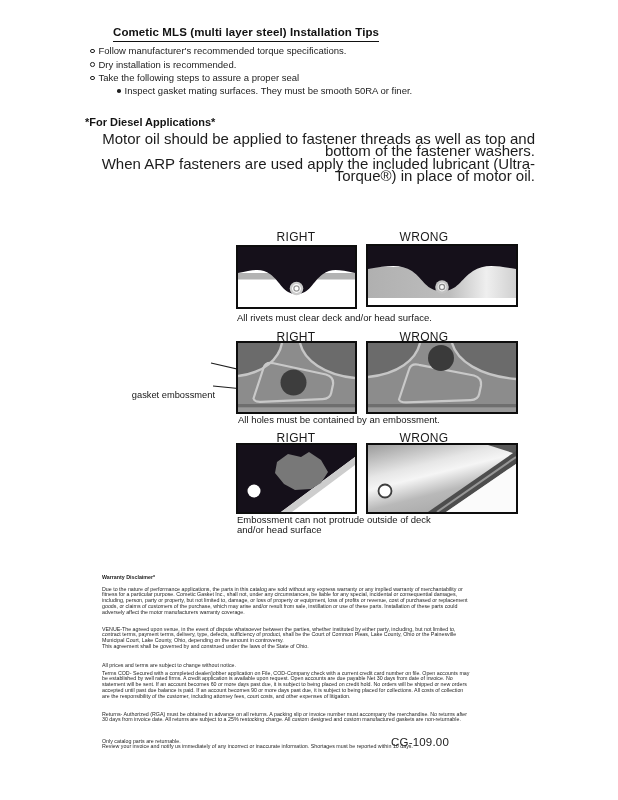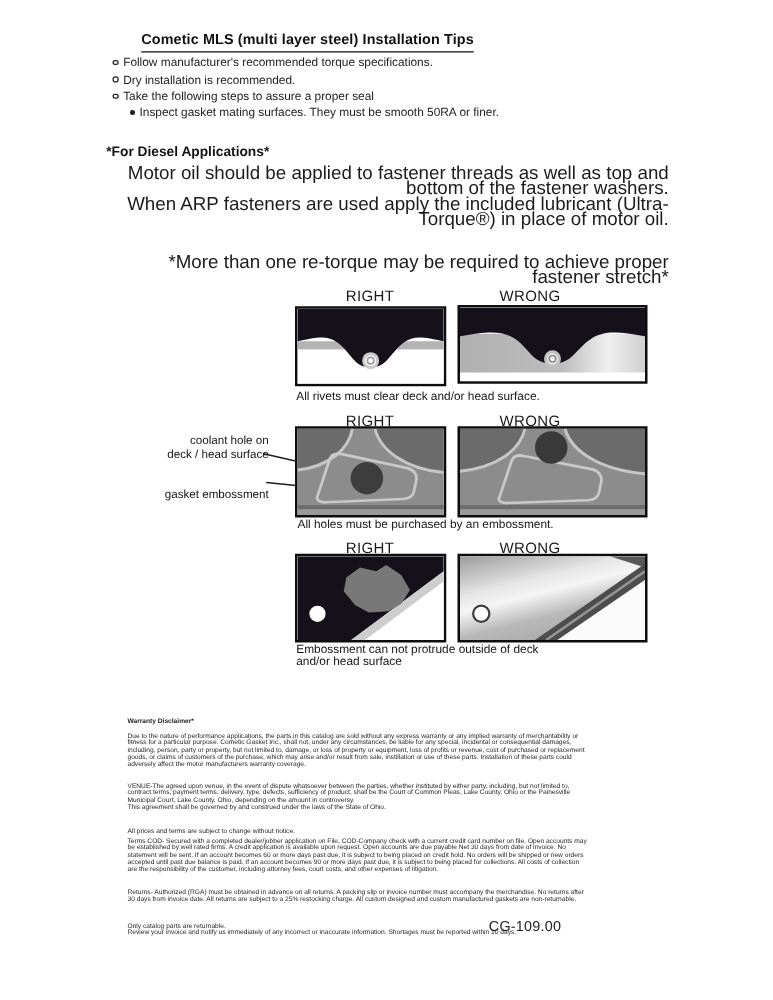--- a/index.html
+++ b/index.html
@@ -39,28 +39,27 @@
 
   <div class="abs bullet" style="left:90px; top:45px;">
     <span class="ring"></span><span>Follow manufacturer's recommended torque specifications.</span>
   </div>
   <div class="abs bullet" style="left:90px; top:58.5px;">
     <span class="ring"></span><span>Dry installation is recommended.</span>
   </div>
   <div class="abs bullet" style="left:90px; top:72px;">
     <span class="ring"></span><span>Take the following steps to assure a proper seal</span>
   </div>
-  <div class="abs bullet" style="left:104px; top:84.5px;">
+  <div class="abs bullet" style="left:117px; top:84.5px;">
     <span class="dot"></span><span>Inspect gasket mating surfaces.  They must be smooth 50RA or finer.</span>
   </div>
 
   <div class="abs h2" style="left:85px; top:116px;">*For Diesel Applications*</div>
   <div class="abs para" style="left:85px; top:133px;">Motor oil should be applied to fastener threads as well as top and bottom of the fastener washers.
 When ARP fasteners are used apply the included lubricant (Ultra-Torque®) in place of motor oil.</div>
-  <div class="abs para" style="left:85px; top:204px;">*More than one re-torque may be required to achieve proper fastener stretch*</div>
 
   <div class="abs dlabel" style="left:262px; top:230px;">RIGHT</div>
   <div class="abs dlabel" style="left:390px; top:230px;">WRONG</div>
 
   <div class="abs panel" style="left:236px; top:245px; width:121px; height:64px;">
     <svg viewBox="0 0 117 60" preserveAspectRatio="none">
       <rect width="117" height="60" fill="#ffffff"></rect>
       <rect y="26" width="117" height="6.5" fill="#b3b3b3"></rect>
       <path d="M0,0 H117 V26 C101,22.5 93,21 85,27 C74,35 72,47 58.5,47 C45,47 43,35 32,27 C24,21 16,22.5 0,26 Z" fill="#15101a"></path>
       <g>
@@ -90,22 +89,20 @@
         <circle cx="74" cy="41" r="2.6" fill="#f8f8f8" stroke="#8a8a8a" stroke-width="1.3"></circle>
       </g>
     </svg>
   </div>
 
   <div class="abs caption" style="left:237px; top:313px;">All rivets must clear deck and/or head surface.</div>
 
   <div class="abs dlabel" style="left:262px; top:329.5px;">RIGHT</div>
   <div class="abs dlabel" style="left:390px; top:329.5px;">WRONG</div>
 
-  <div class="abs ann" style="left:108px; top:346.5px;">coolant hole on
-deck / head surface</div>
   <div class="abs ann" style="left:108px; top:380px;margin-top:10px;">gasket embossment</div>
 
   <svg class="abs" style="left:205px; top:355px;" width="100" height="45">
     <line x1="6" y1="8" x2="80" y2="25" stroke="#1c1c1c" stroke-width="1.1"></line>
     <line x1="8" y1="31" x2="58" y2="36" stroke="#1c1c1c" stroke-width="1.1"></line>
   </svg>
 
   <div class="abs panel" style="left:236px; top:340.5px; width:121px; height:73px;">
     <svg viewBox="0 0 117 69" preserveAspectRatio="none">
       <rect width="117" height="69" fill="#8c8c8c"></rect>
@@ -127,21 +124,21 @@
       <path d="M52,0 C48,17 30,31 0,34" fill="none" stroke="#c6c6c6" stroke-width="2.4"></path>
       <path d="M148,0 H84 C89,18 112,33 148,36 Z" fill="#6b6b6b"></path>
       <path d="M84,0 C89,18 112,33 148,36" fill="none" stroke="#c6c6c6" stroke-width="2.4"></path>
       <rect y="61" width="148" height="3.5" fill="#6e6e6e"></rect>
       <rect y="64.5" width="148" height="4.5" fill="#999999"></rect>
       <path d="M31,56.5 L41,26.5 Q43,20 51,21.8 L106,32.5 Q114,34.8 113,42.5 L111.2,51 Q110,56.8 102.5,57.2 L38.5,59.4 Q32,59.6 31,56.5 Z" fill="none" stroke="#c9c9c9" stroke-width="2.2" stroke-linejoin="round"></path>
       <circle cx="73" cy="15" r="13" fill="#3a3a3a"></circle>
     </svg>
   </div>
 
-  <div class="abs caption" style="left:238px; top:415px;">All holes must be purchased by an embossment.</div>
+  <div class="abs caption" style="left:238px; top:415px;">All holes must be contained by an embossment.</div>
 
   <div class="abs dlabel" style="left:262px; top:431px;">RIGHT</div>
   <div class="abs dlabel" style="left:390px; top:431px;">WRONG</div>
 
   <div class="abs panel" style="left:236px; top:442.5px; width:121px; height:71px;">
     <svg viewBox="0 0 117 67" preserveAspectRatio="none">
       <rect width="117" height="67" fill="#ffffff"></rect>
       <path d="M0,0 H117 V12 L43,67 L0,67 Z" fill="#15101a"></path>
       <path d="M43,67 L117,12 L117,20 L54,67 Z" fill="#cdcdcd"></path>
       <polygon points="39,17 50,9 63,12 71,7 83,15 90,27 83,38 73,44 57,45 46,39 37,28" fill="#787878"></polygon>

